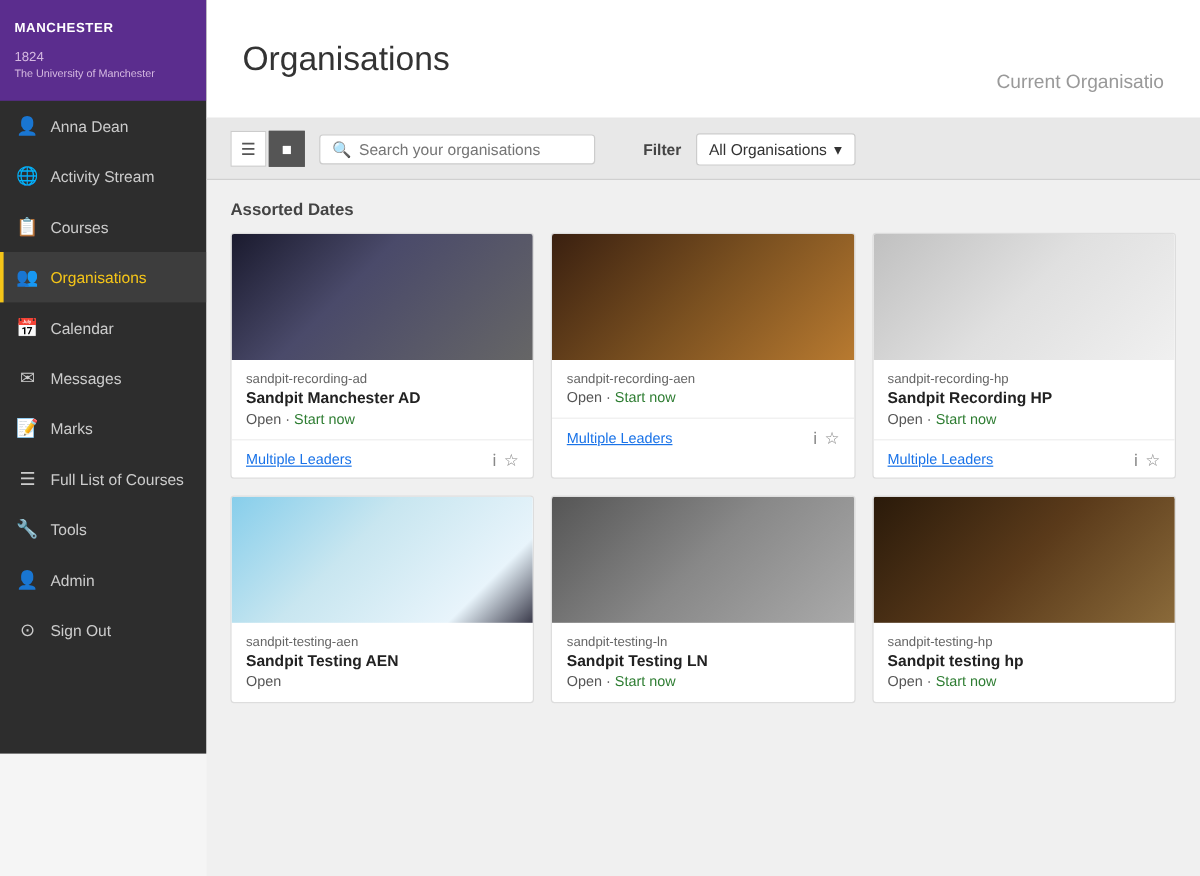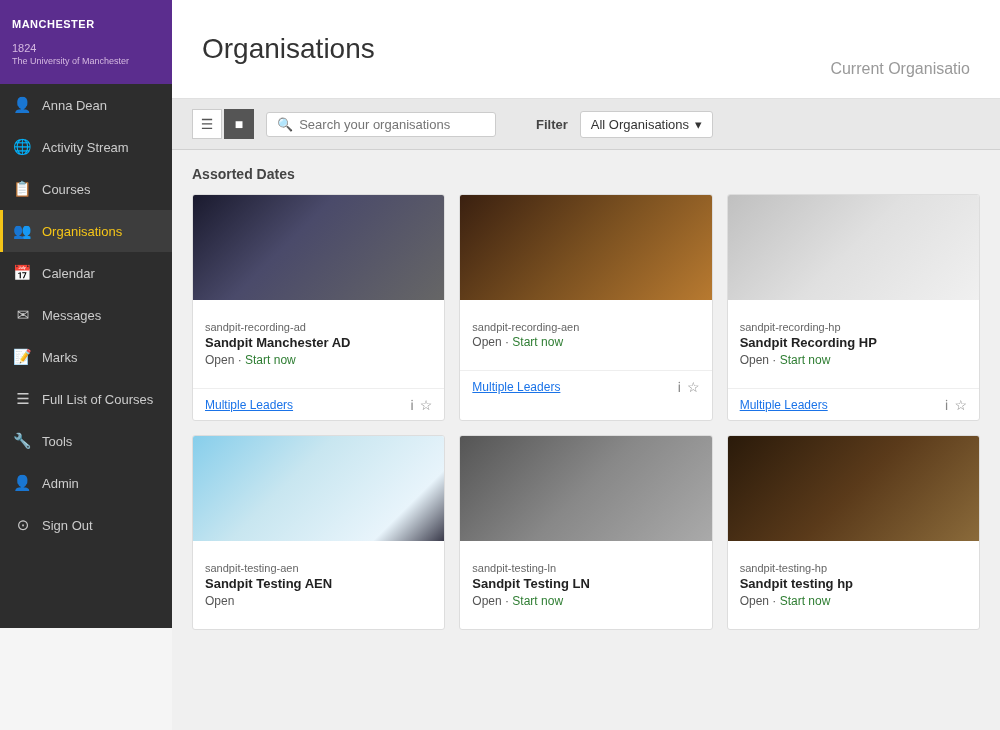--- a/index.html
+++ b/index.html
@@ -200,21 +200,21 @@
       width: 100%;
       height: 105px;
       background: #888;
       display: flex;
       align-items: center;
       justify-content: center;
       overflow: hidden;
       position: relative;
     }
     .card-body {
-      padding: 21px 12px;
+      padding: 10px 12px;
     }
     .card-code {
       font-size: 11px;
       color: #666;
       margin-bottom: 2px;
     }
     .card-name {
       font-size: 13px;
       font-weight: bold;
       color: #222;

